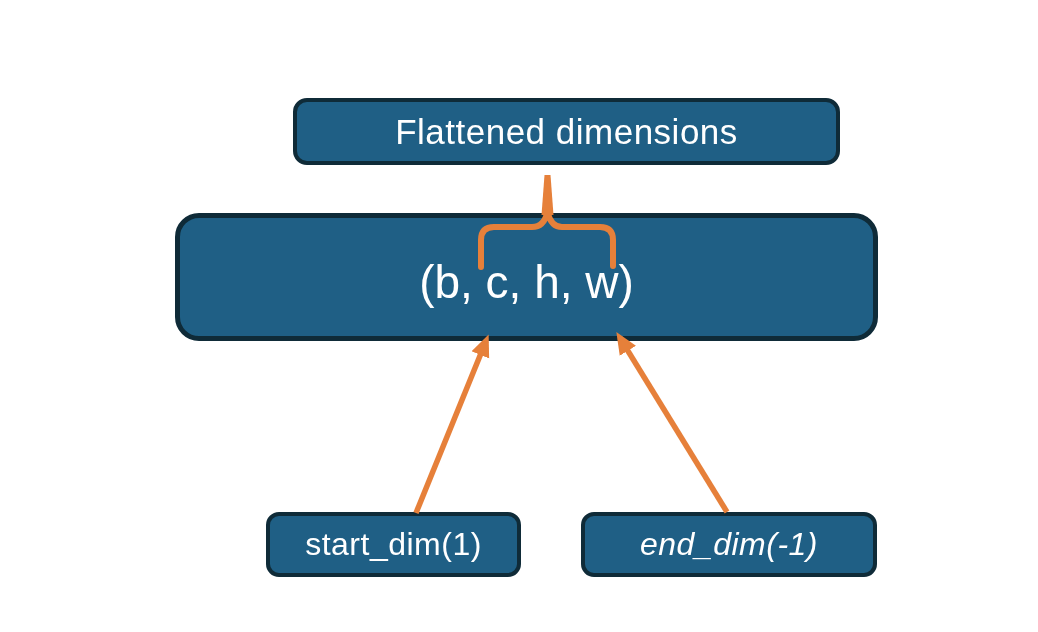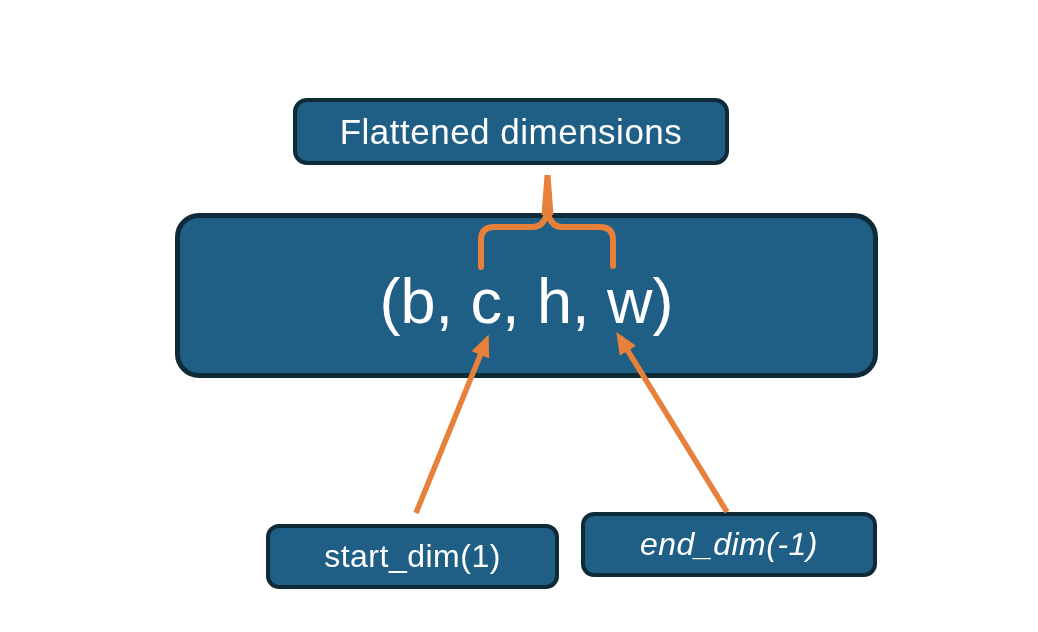--- a/index.html
+++ b/index.html
@@ -34,42 +34,42 @@
     background: var(--box-fill);
     border: 4px solid var(--box-border);
     color: var(--text-color);
     display: flex;
     align-items: center;
     justify-content: center;
     z-index: 1;
   }
   .top-box {
     left: 293px; top: 98px;
-    width: 436px; height: 67px;
+    width: 547px; height: 67px;
     border-radius: 14px;
     font-size: 35px;
     letter-spacing: 0.5px;
     justify-content: center;
   }
   .main-box {
     left: 175px; top: 213px;
-    width: 703px; height: 165px;
+    width: 703px; height: 128px;
     border-radius: 24px;
     border-width: 5px;
-    font-size: 63px;
+    font-size: 46px;
   }
   .main-box span { margin-top: 10px; }
   .bottom-box {
     height: 65px;
     top: 512px;
     border-radius: 13px;
     font-size: 32px;
     letter-spacing: 0.5px;
   }
-  .start-box { left: 266px; width: 293px; margin-top: 12px; }
+  .start-box { left: 266px; width: 255px; }
   .end-box   { left: 581px; width: 296px; font-style: italic; }
 
   .brace {
     stroke: var(--accent-orange);
     stroke-width: 6;
     fill: none;
     stroke-linecap: round;
     stroke-linejoin: round;
   }
   .stem { fill: var(--accent-orange); }

